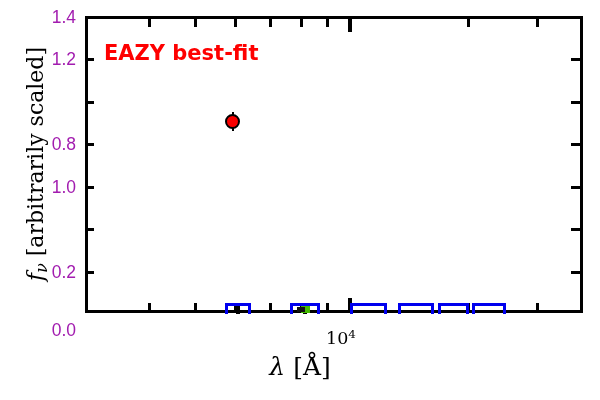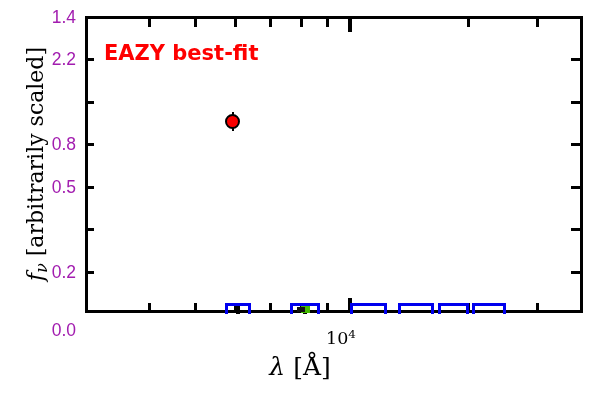--- a/index.html
+++ b/index.html
@@ -118,23 +118,23 @@
     background:#111111;
     z-index:8;
   }
 </style>
 </head>
 <body>
 
 <div id="fig">
 
   <div class="ytl" style="top:7px;">1.4</div>
-  <div class="ytl" style="top:49px;">2.2</div>
+  <div class="ytl" style="top:49px;">1.2</div>
   <div class="ytl" style="top:134px;">0.8</div>
-  <div class="ytl" style="top:177px;">0.5</div>
+  <div class="ytl" style="top:177px;">1.0</div>
   <div class="ytl" style="top:262px;">0.2</div>
   <div class="ytl" style="top:320px;">0.0</div>
 
   <div class="tick ytick" style="top:16px;"></div>
   <div class="tick ytick" style="top:58px;"></div>
   <div class="tick ytick" style="top:101px;"></div>
   <div class="tick ytick" style="top:143px;"></div>
   <div class="tick ytick" style="top:186px;"></div>
   <div class="tick ytick" style="top:228px;"></div>
   <div class="tick ytick" style="top:271px;"></div>

